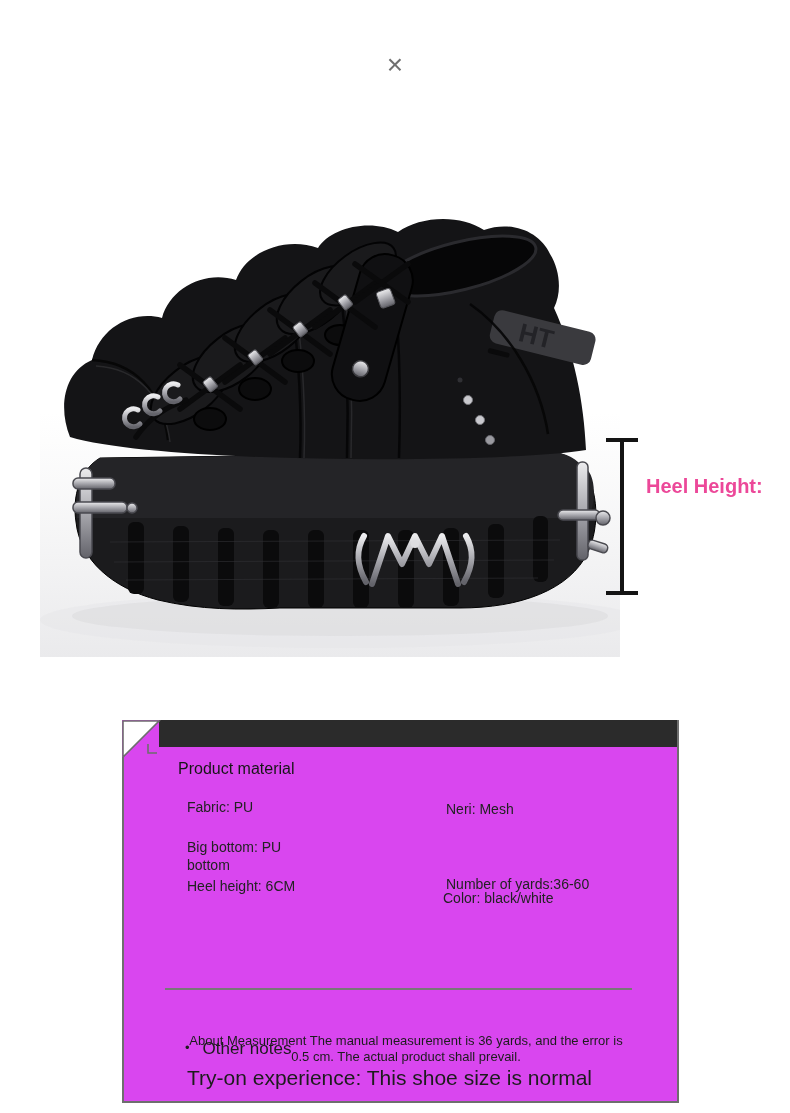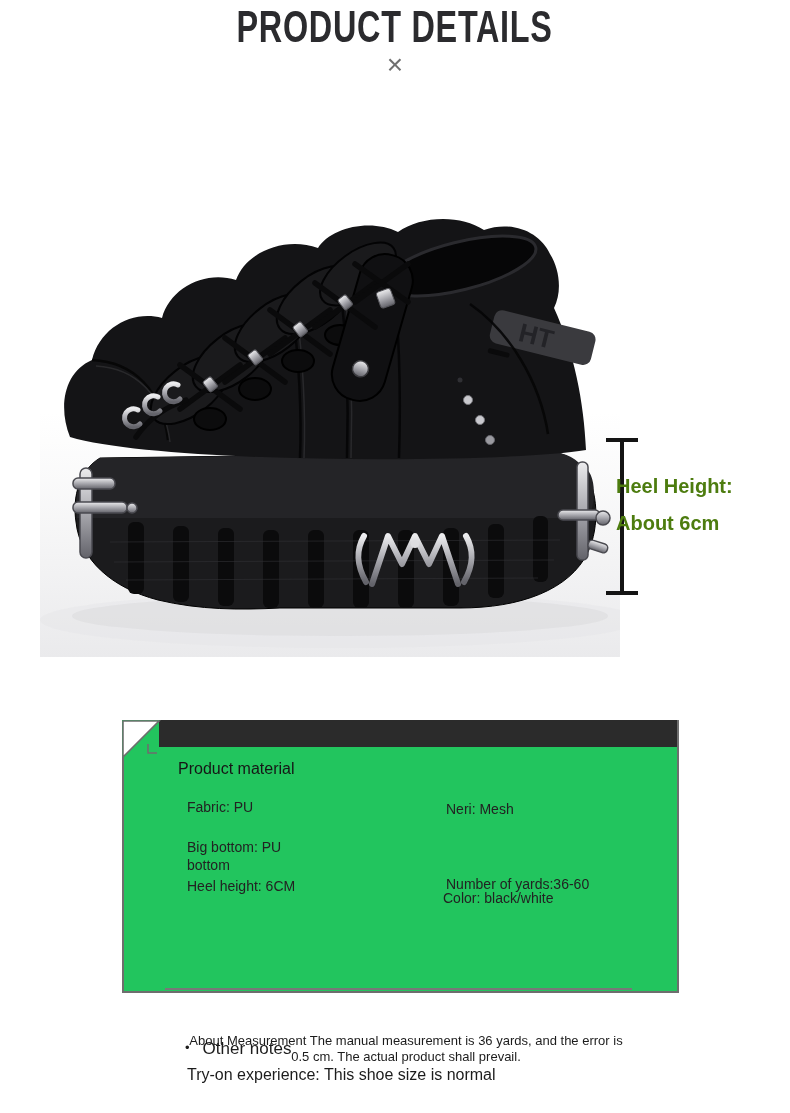--- a/index.html
+++ b/index.html
@@ -21,46 +21,43 @@
     font-size:28px; line-height:30px; font-weight:300; color:#707070;
   }
   
   .hero { position:absolute; left:40px; top:212px; width:580px; height:445px; }
   .measure { position:absolute; left:606px; top:438px; width:32px; height:157px; }
   .measure .bar { position:absolute; left:0; width:32px; height:4px; background:#141414; }
   .measure .bar.top { top:0; }
   .measure .bar.bottom { bottom:0; }
   .measure .stem { position:absolute; left:14px; top:0; bottom:0; width:4px; background:#141414; }
   .heel-label {
-    position:absolute; left:616px; top:468px; width:140px;
-    font-size:20px; line-height:37px; font-weight:700; color:#4d7c0f;
+    position:absolute; left:646px; top:468px; width:140px;
+    font-size:20px; line-height:37px; font-weight:700; color:#ec4899;
   }
   
-  .card { position:absolute; left:122px; top:720px; width:557px; height:273px; background:#22c55e; }
+  .card { position:absolute; left:122px; top:720px; width:557px; height:383px; background:#d946ef; }
   .card .b-right  { position:absolute; right:0; top:0; bottom:0; width:2px; background:#6e6e6e; }
   .card .b-bottom { position:absolute; left:0; right:0; bottom:0; height:2px; background:#6e6e6e; }
   .card .b-left   { position:absolute; left:0; top:37px; bottom:0; width:2px; background:#6e6e6e; }
   .card .hdr-bar  { position:absolute; left:37px; right:0; top:0; height:27px; background:#2b2b2b; }
   .card .fold     { position:absolute; left:0; top:0; }
   .card-heading { position:absolute; left:56px; top:40px; font-size:16px; font-weight:500; color:#161616; }
   .spec { position:absolute; font-size:14px; line-height:18px; color:#222; }
   .divider { position:absolute; left:43px; top:268px; width:467px; height:2px; background:#787878; }
   .notes-head { position:absolute; left:63px; top:283px; font-size:17px; color:#1c1c1c;margin-top:36px; }
   .notes-head .bullet { font-size:13px; vertical-align:2px; margin-right:13px; }
   .note1 { position:absolute; left:58px; top:313px; width:452px; font-size:13px; line-height:16px; color:#1c1c1c;text-align:center; }
-  .note2 { position:absolute; left:65px; top:346px; font-size:16px; color:#1c1c1c; }
+  .note2 { position:absolute; left:65px; top:346px; font-size:21px; color:#1c1c1c; }
 </style>
 </head>
 <body>
 
 <div class="page">
 
-  <div class="title-wrap">
-    <span class="title">PRODUCT DETAILS</span>
-  </div>
   <div class="close-x">×</div>
 
   <div class="hero">
     <svg width="580" height="445" viewBox="0 0 580 445">
       <defs>
         <linearGradient id="metal" x1="0" y1="0" x2="0" y2="1">
           <stop offset="0" stop-color="#ececee"></stop>
           <stop offset="0.5" stop-color="#a8a8ae"></stop>
           <stop offset="1" stop-color="#63636a"></stop>
         </linearGradient>
@@ -197,21 +194,20 @@
     </svg>
   </div>
 
   <div class="measure">
     <div class="bar top"></div>
     <div class="stem"></div>
     <div class="bar bottom"></div>
   </div>
   <div class="heel-label">
     <div>Heel Height:</div>
-    <div>About 6cm</div>
   </div>
 
   <div class="card">
     <div class="hdr-bar"></div>
     <div class="b-right"></div>
     <div class="b-bottom"></div>
     <div class="b-left"></div>
     <svg class="fold" width="42" height="42" viewBox="0 0 42 42">
       <polygon points="1,1 37,1 1,37" fill="#ffffff" stroke="#6e6e6e" stroke-width="1.6"></polygon>
       <path d="M26,24 L26,33 L35,33" fill="none" stroke="#6e6e6e" stroke-width="1.6"></path>

